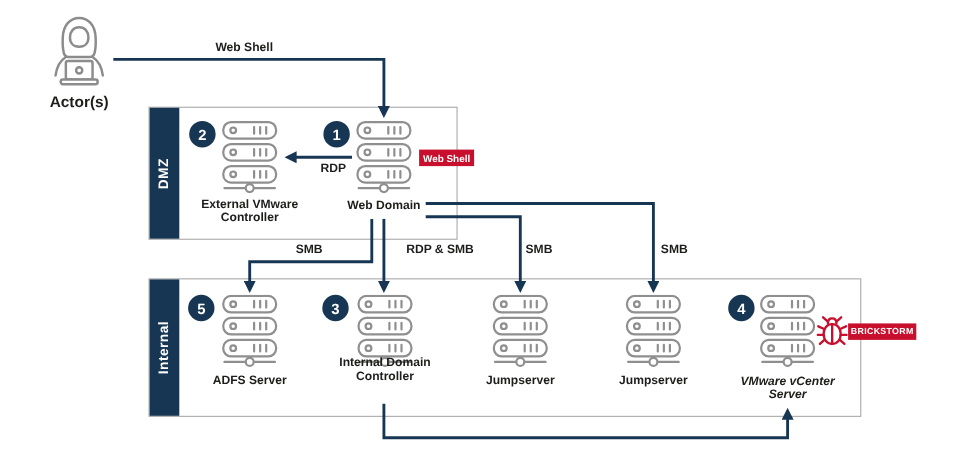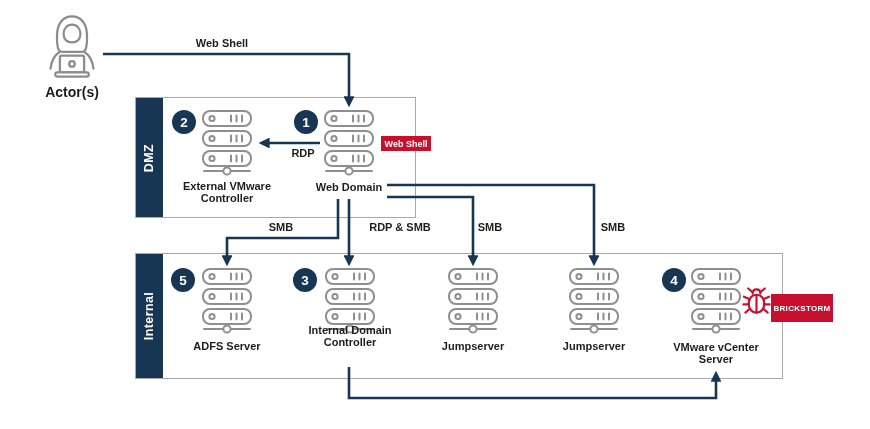--- a/index.html
+++ b/index.html
@@ -30,21 +30,21 @@
     line-height:12px; color:#1d1d1b; white-space:pre-line;
   }
   .edge-label {
     position:absolute; font-weight:bold; font-size:11px; color:#1d1d1b; text-align:center;
   }
   .tag {
     position:absolute; background:#C8102E; color:#fff; font-weight:bold;
     display:flex; align-items:center; justify-content:center; white-space:nowrap;
   }
   .tag-webshell { left:381px; top:136px; width:50px; height:15px; font-size:9px; }
-  .tag-brickstorm { left:771px; top:294px; width:62px; height:28px; font-size:8px; letter-spacing:.3px; }
+  .tag-brickstorm { left:771px; top:294px; width:62px; height:15px; font-size:8px; letter-spacing:.3px; }
   .actor-icon { position:absolute; left:44px; top:13px; }
   .bug-icon { position:absolute; left:741px; top:286px; }
 </style>
 </head>
 <body>
 
 <div class="canvas">
 
   <svg width="0" height="0" style="position:absolute">
     <defs>
@@ -136,21 +136,21 @@
   <div class="badge" style="left:662px;top:268px;">4</div>
 
   <div class="node-label" style="left:157px;top:180px;">External VMware
 Controller</div>
   <div class="node-label" style="left:279px;top:181px;">Web Domain</div>
   <div class="node-label" style="left:157px;top:340px;">ADFS Server</div>
   <div class="node-label" style="left:280px;top:324px;">Internal Domain
 Controller</div>
   <div class="node-label" style="left:403px;top:340px;">Jumpserver</div>
   <div class="node-label" style="left:524px;top:340px;">Jumpserver</div>
-  <div class="node-label" style="left:646px;top:341px;">VMware vCenter
+  <div class="node-label" style="left:646px;top:341px;font-style:italic;">VMware vCenter
 Server</div>
 
   <div class="edge-label" style="left:172px;top:37px;width:100px;">Web Shell</div>
   <div class="edge-label" style="left:273px;top:147px;width:60px;">RDP</div>
   <div class="edge-label" style="left:251px;top:221px;width:60px;">SMB</div>
   <div class="edge-label" style="left:360px;top:221px;width:80px;">RDP &amp; SMB</div>
   <div class="edge-label" style="left:460px;top:221px;width:60px;">SMB</div>
   <div class="edge-label" style="left:583px;top:221px;width:60px;">SMB</div>
 
   <div class="tag tag-webshell">Web Shell</div>

